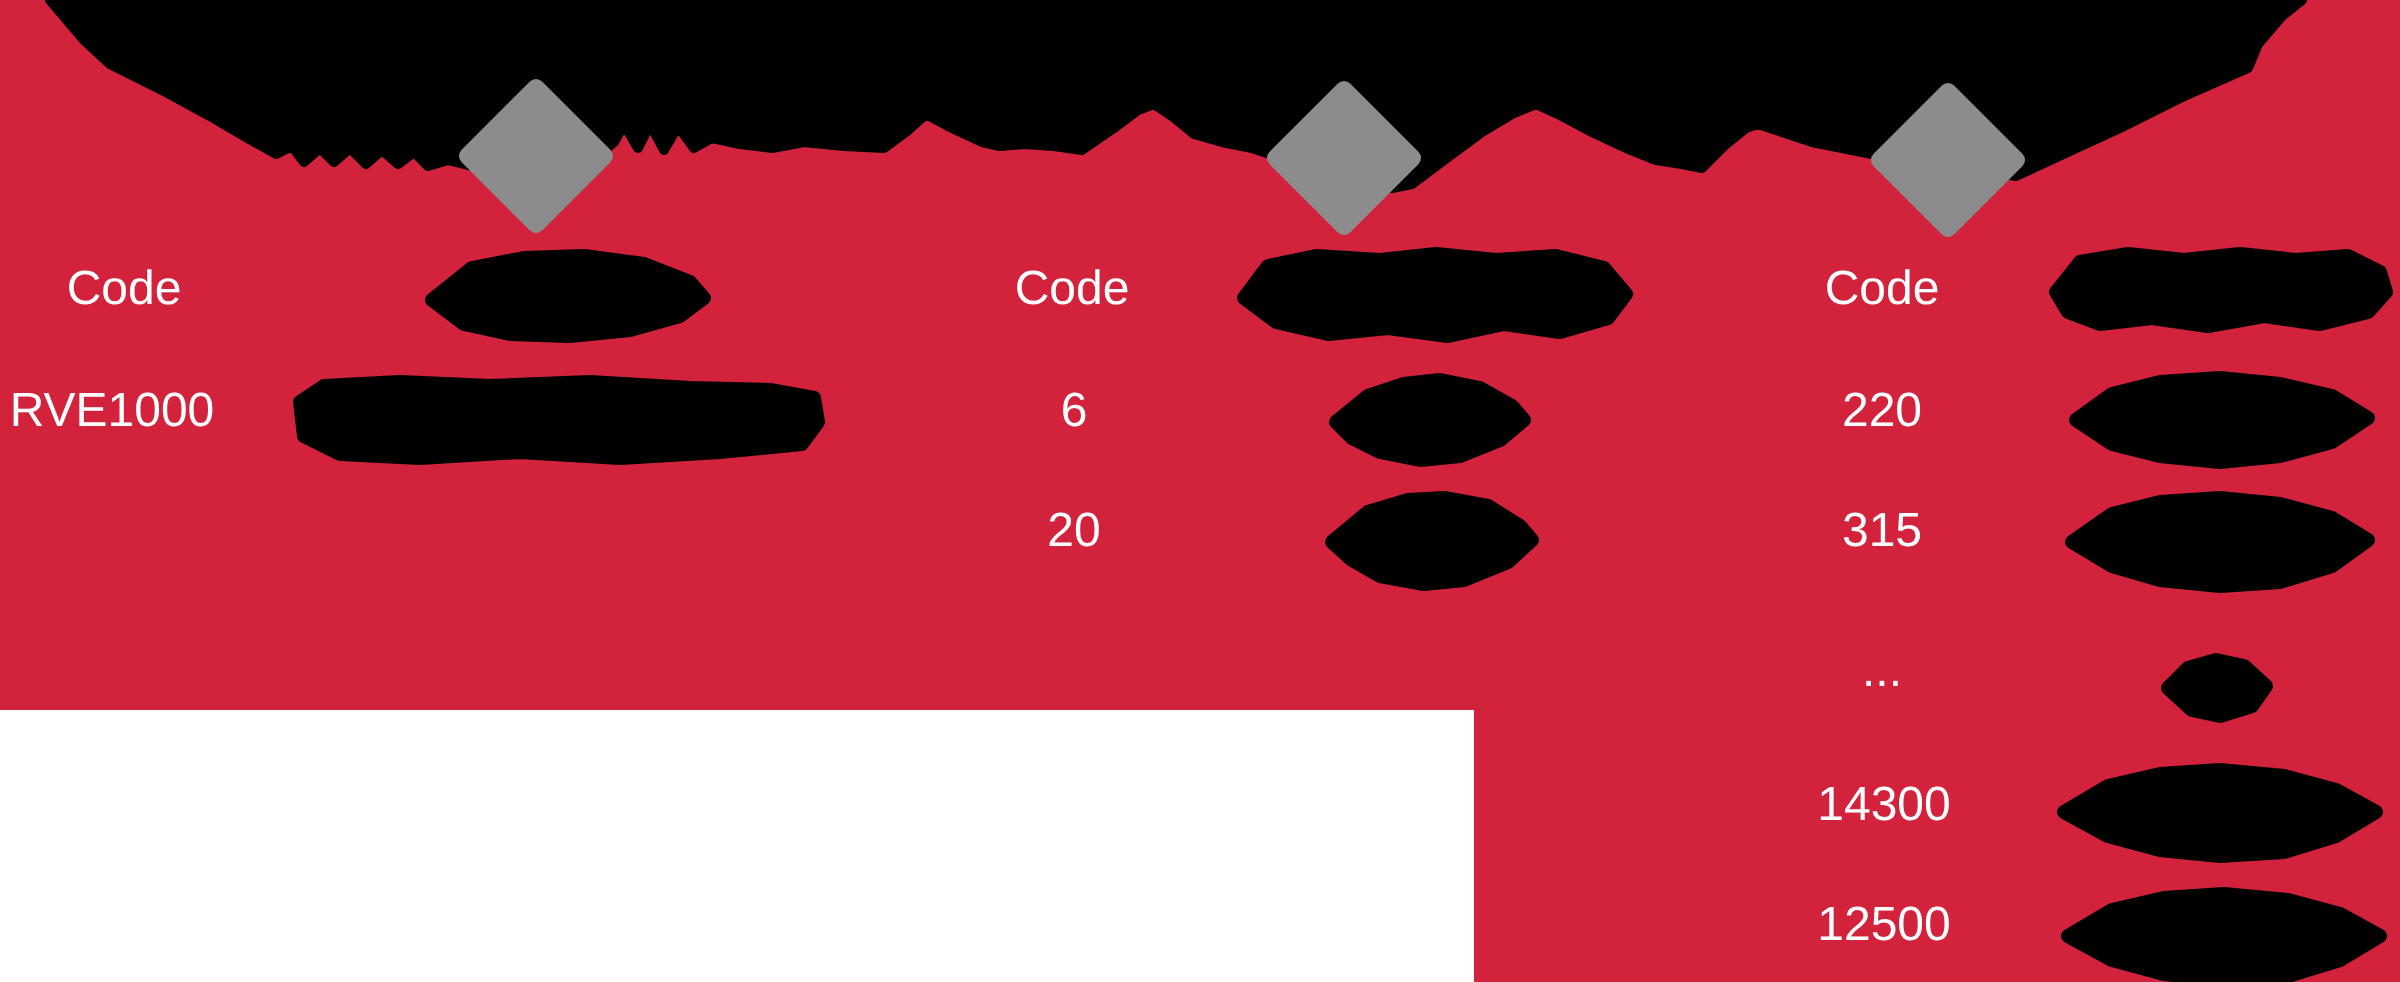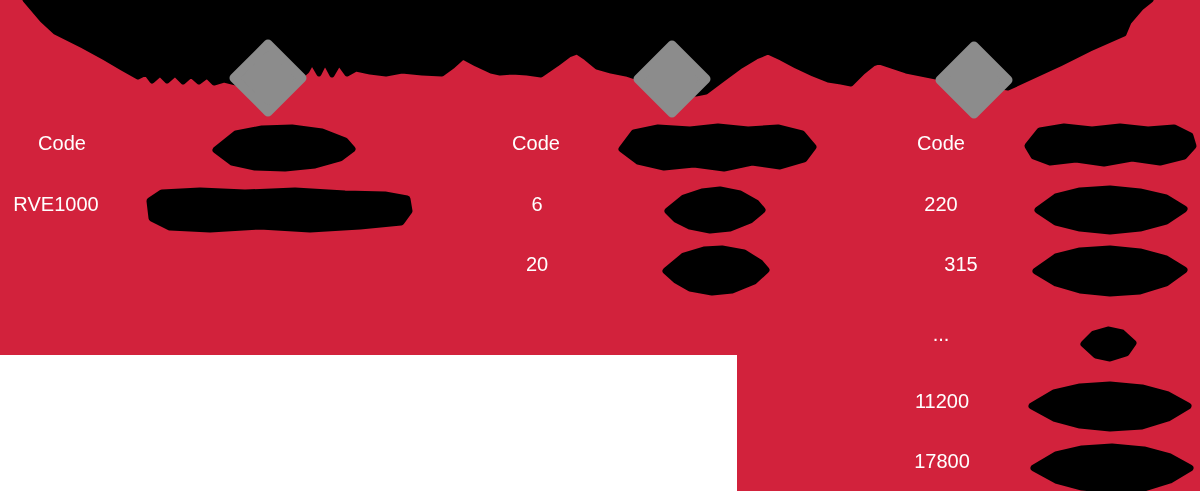--- a/index.html
+++ b/index.html
@@ -27,21 +27,21 @@
   svg.overlay{
     position:absolute;left:0;top:0;width:1200px;height:491px;
     pointer-events:none;
   }
   .scribble{fill:var(--black);stroke:var(--black);stroke-width:5;stroke-linejoin:round;}
   .blob{fill:var(--black);stroke:var(--black);stroke-width:7;stroke-linejoin:round;}
   .diamond{fill:var(--gray);stroke:var(--gray);stroke-width:9;stroke-linejoin:round;}
   .cell{
     position:absolute;
     transform:translateX(-50%);
-    font-size:20px;
+    font-size:24px;
     line-height:1;
     color:var(--white);
     white-space:nowrap;
     text-align:center;
   }
 </style>
 </head>
 <body>
 
 <div class="canvas">
@@ -88,18 +88,18 @@
   <span class="cell" style="left:62px;top:133px;">Code</span>
   <span class="cell" style="left:536px;top:133px;">Code</span>
   <span class="cell" style="left:941px;top:133px;">Code</span>
 
   <span class="cell" style="left:56px;top:194px;">RVE1000</span>
 
   <span class="cell" style="left:537px;top:194px;">6</span>
   <span class="cell" style="left:537px;top:254px;">20</span>
 
   <span class="cell" style="left:941px;top:194px;">220</span>
-  <span class="cell" style="left:941px;top:254px;margin-left:20px;">315</span>
+  <span class="cell" style="left:941px;top:254px;">315</span>
   <span class="cell" style="left:941px;top:324px;">...</span>
-  <span class="cell" style="left:942px;top:391px;">11200</span>
-  <span class="cell" style="left:942px;top:451px;">17800</span>
+  <span class="cell" style="left:942px;top:391px;">14300</span>
+  <span class="cell" style="left:942px;top:451px;">12500</span>
 
 </div>
 
 </body></html>

